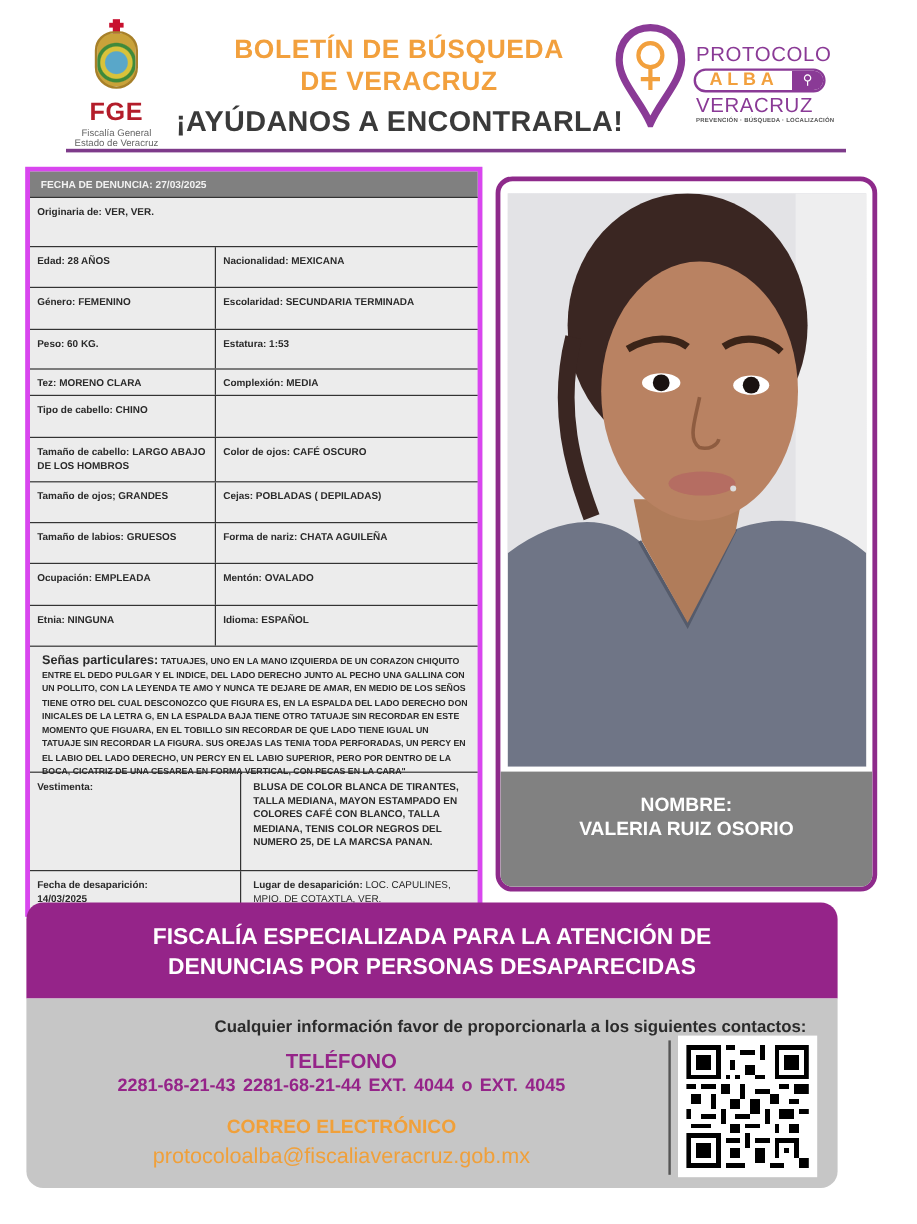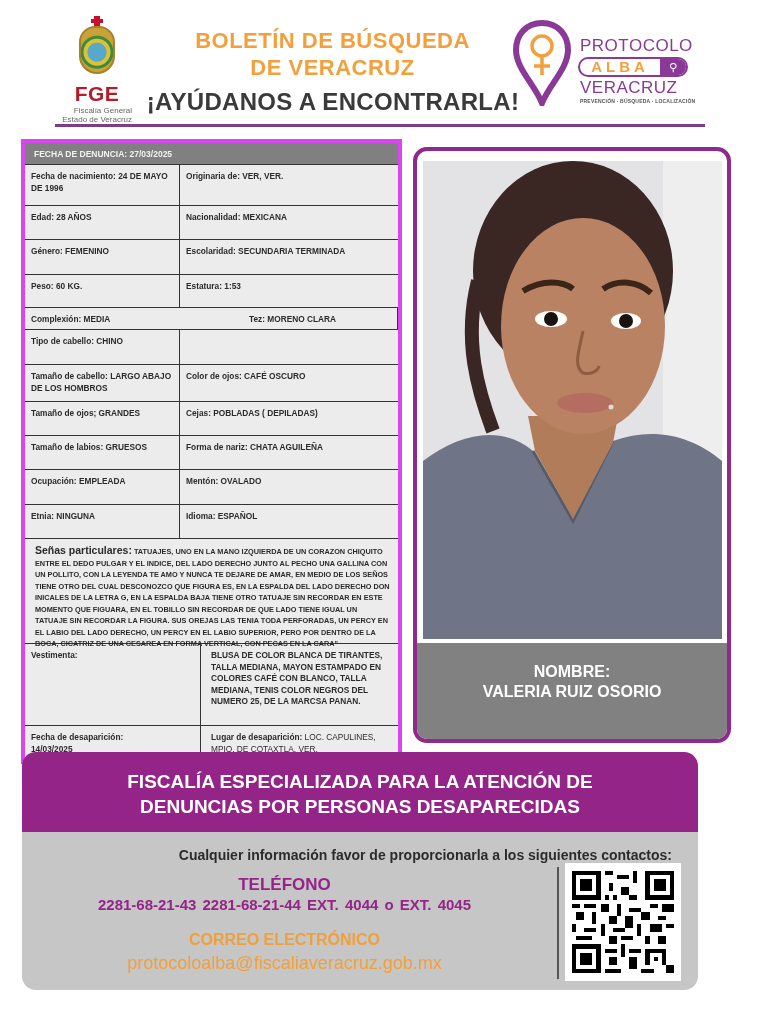--- a/index.html
+++ b/index.html
@@ -8,21 +8,21 @@
 
   
   .header { position: absolute; left: 0; top: 0; width: 764px; height: 132px; }
   .fge-logo { position: absolute; left: 62px; top: 16px; width: 70px; text-align: center; }
   .shield { width: 42px; height: 60px; margin: 0 auto; position: relative; }
   .shield .cross { position: absolute; left: 18px; top: 0; width: 6px; height: 12px; background: #c8102e; }
   .shield .cross:after { content: ""; position: absolute; left: -3px; top: 3px; width: 12px; height: 4px; background: #c8102e; }
   .shield .body { position: absolute; left: 3px; top: 10px; width: 36px; height: 48px; border-radius: 16px 16px 18px 18px;
     background: radial-gradient(circle at 50% 55%, #59a7c9 0 9px, #d8c23a 10px 13px, #3f8a3b 14px 16px, #c9a23a 17px 30px); border: 2px solid #a7802a; }
   .fge-text { font-family: "Liberation Sans", sans-serif; font-weight: 700; font-size: 21px; color: #b31d2a; margin-top: 6px; letter-spacing: 0.5px; }
-  .fge-sub { font-size: 8px; color: #666; line-height: 9px; text-align: right; }
+  .fge-sub { font-size: 8px; color: #666; line-height: 9px; }
 
   .title-line1, .title-line2 { position: absolute; left: 165px; width: 335px; text-align: center;
     font-family: "Liberation Sans", sans-serif; font-weight: 700; color: #f2a03d; font-size: 22px; letter-spacing: 0.5px; }
   .title-line1 { top: 28px; }
   .title-line2 { top: 55px; }
   .help-line { position: absolute; left: 143px; top: 88px; width: 380px; text-align: center;
     font-weight: 700; color: #3a3a3a; font-size: 24px; letter-spacing: 0.3px; }
 
   .alba-logo { position: absolute; left: 512px; top: 20px; width: 190px; height: 92px; }
   .pin { position: absolute; left: 0; top: 0; width: 60px; height: 86px; }
@@ -105,38 +105,37 @@
     <div class="alba-tag">PREVENCIÓN · BÚSQUEDA · LOCALIZACIÓN</div>
   </div>
 
   <div class="header-rule"></div>
 </div>
 
 <div class="table">
   <div class="t-head">FECHA DE DENUNCIA:  27/03/2025</div>
 
   <div class="t-row" style="height:41px">
-    <div class="t-cell l">Fecha de nacimiento:  24 DE MAYO DE 1996</div>
     <div class="t-cell r">Originaria de: VER, VER.</div>
   </div>
   <div class="t-row" style="height:34px">
     <div class="t-cell l">Edad:  28 AÑOS</div>
     <div class="t-cell r">Nacionalidad: MEXICANA</div>
   </div>
   <div class="t-row" style="height:35px">
     <div class="t-cell l">Género: FEMENINO</div>
     <div class="t-cell r">Escolaridad: SECUNDARIA TERMINADA</div>
   </div>
   <div class="t-row" style="height:33px">
     <div class="t-cell l">Peso: 60  KG.</div>
     <div class="t-cell r">Estatura: 1:53</div>
   </div>
   <div class="t-row" style="height:22px">
+    <div class="t-cell l">Tez:  MORENO CLARA</div>
     <div class="t-cell r">Complexión:  MEDIA</div>
-    <div class="t-cell l">Tez:  MORENO CLARA</div>
   </div>
   <div class="t-row" style="height:35px">
     <div class="t-cell l">Tipo de cabello:  CHINO</div>
   </div>
   <div class="t-row" style="height:37px">
     <div class="t-cell l">Tamaño de cabello: LARGO ABAJO DE  LOS HOMBROS</div>
     <div class="t-cell r">Color de ojos: CAFÉ OSCURO</div>
   </div>
   <div class="t-row" style="height:34px">
     <div class="t-cell l">Tamaño de ojos;  GRANDES</div>

